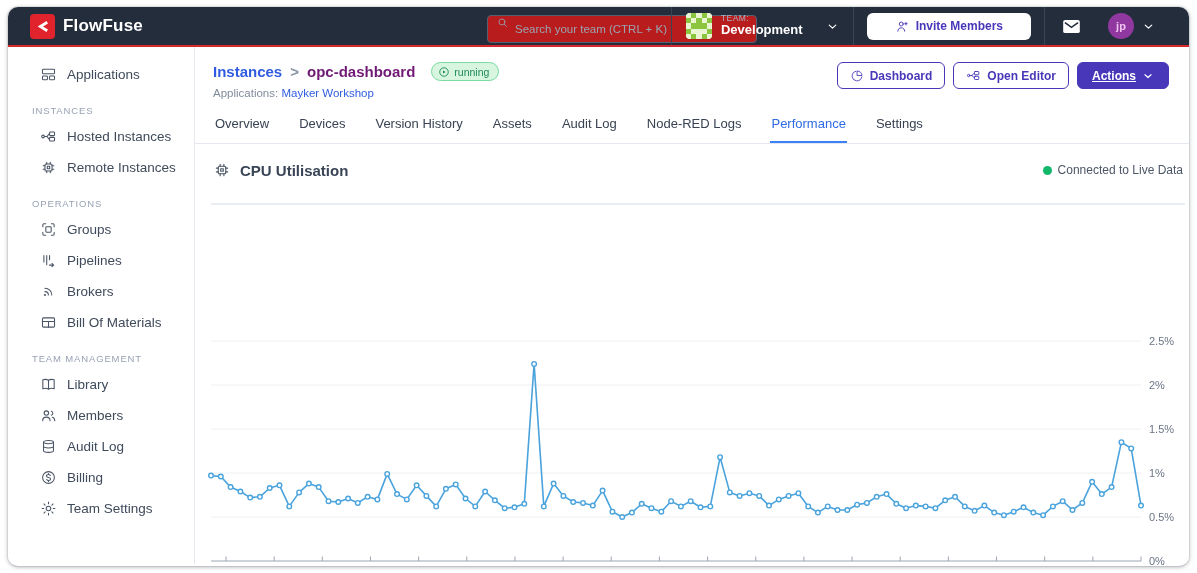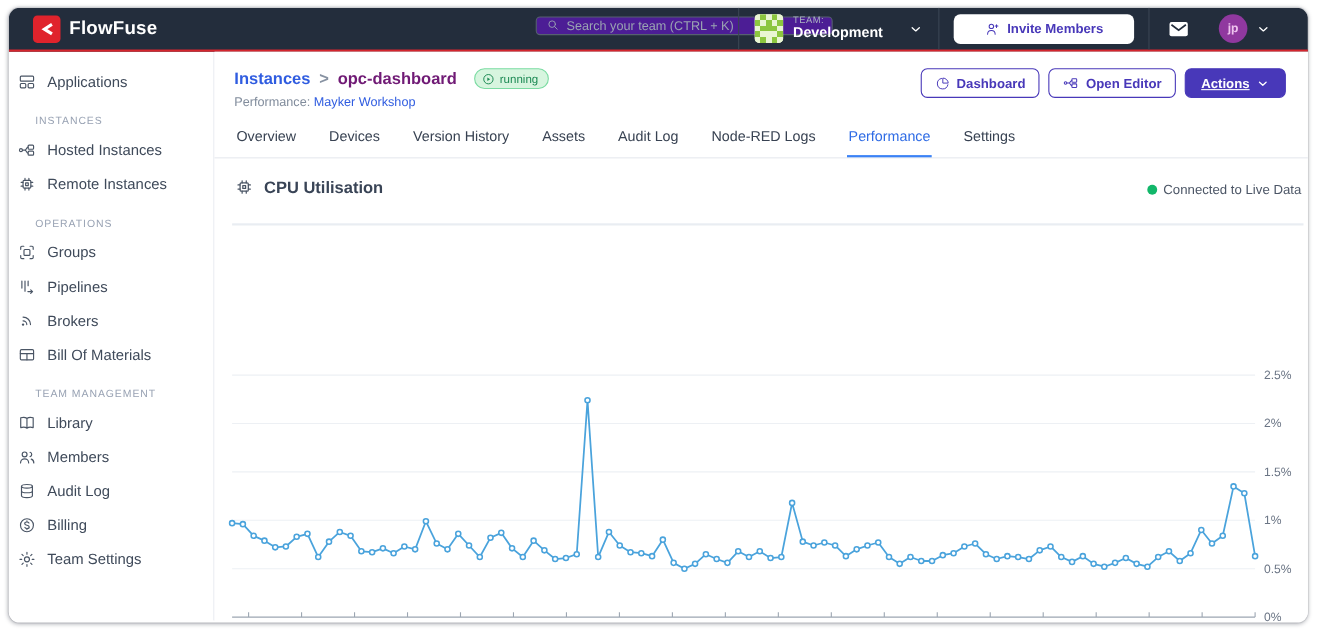--- a/index.html
+++ b/index.html
@@ -5,21 +5,21 @@
   * { margin:0; padding:0; box-sizing:border-box; }
   html,body { width:1197px; height:573px; background:#fff; font-family:"Liberation Sans", sans-serif; overflow:hidden; }
   .window { position:absolute; left:8px; top:7px; width:1181px; height:559px; background:#fff;
             border-radius:10px; overflow:hidden; box-shadow:0 1px 4px rgba(16,24,40,.35), 0 0 0 1px rgba(16,24,40,.06); }
 
   
   .navbar { position:relative; height:40px; background:#232d3c; border-bottom:2px solid #d6262e; display:flex; align-items:center; }
   .brand { display:flex; align-items:center; gap:8px; padding-left:22px; }
   .logo-mark { width:25px; height:25px; border-radius:4px; background:#e0232c; display:flex; align-items:center; justify-content:center; }
   .brand-name { color:#fff; font-size:17px; font-weight:700; letter-spacing:.2px; }
-  .searchbox { position:absolute; left:479px; top:8px; width:270px; height:17px; background:#4c1d95; border:1px solid #566070;
+  .searchbox { position:absolute; left:479px; top:8px; width:270px; height:28px; background:#b91c1c; border:1px solid #566070;
                border-radius:4px; display:flex; padding:0 8px; gap:6px; }
   .searchbox input { flex:1; background:transparent; border:none; outline:none; color:#e5e8ee; font-size:11.5px; font-family:"Liberation Sans",sans-serif;}
   .searchbox input::placeholder { color:#9aa4b2; }
   .nav-right { position:absolute; right:16px; top:0; height:38px; display:flex; align-items:stretch; }
   .nav-sep { width:1px; background:#3a4553; }
   .team-block { display:flex; align-items:center; gap:9px; padding:0 14px; min-width:178px; cursor:pointer; }
   .identicon { width:26px; height:26px; border-radius:4px; overflow:hidden; background:#e9f5d3; }
   .team-text { display:flex; flex-direction:column; line-height:1.15; }
   .team-label { font-size:8.5px; color:#aab3c0; letter-spacing:.05em; }
   .team-name { font-size:13px; color:#fff; font-weight:600; }
@@ -28,21 +28,21 @@
   .invite-btn { display:flex; align-items:center; gap:6px; background:#fff; border:none; border-radius:6px; padding:6px 28px;
                 color:#4838b9; font-size:12px; font-weight:700; cursor:pointer; font-family:"Liberation Sans",sans-serif; }
   .mail-wrap { display:flex; align-items:center; padding:0 16px; cursor:pointer; }
   .user-wrap { display:flex; align-items:center; gap:8px; padding:0 18px 0 10px; cursor:pointer; }
   .avatar { width:26px; height:26px; border-radius:50%; background:#90389f; color:#efc4ef; font-size:11px; font-weight:700;
             display:flex; align-items:center; justify-content:center; }
 
   
   .body-row { display:flex; height:517px; }
   .sidebar { width:187px; border-right:1px solid #e5e8ee; padding-top:12px; background:#fff; flex-shrink:0; }
-  .side-item { display:flex; align-items:center; gap:10px; padding:7px 8px 7px 8px; font-size:13.5px; color:#3f4a5a; cursor:pointer; }
+  .side-item { display:flex; align-items:center; gap:10px; padding:7px 8px 7px 32px; font-size:13.5px; color:#3f4a5a; cursor:pointer; }
   .side-heading { padding:15px 8px 5px 24px; font-size:9.5px; letter-spacing:.09em; color:#98a2b3; }
   .main { flex:1; position:relative; background:#fff; }
 
   
   .page-header { display:flex; justify-content:space-between; align-items:flex-start; padding:15px 20px 0 18px; }
   .breadcrumb { display:flex; align-items:center; gap:8px; font-size:15px; }
   .bc-link { color:#2f5ce0; font-weight:700; text-decoration:none; cursor:pointer; }
   .bc-sep { color:#8792a2; font-weight:600; }
   .bc-current { color:#701a75; font-weight:700; }
   .status-badge { margin-left:8px; display:inline-flex; align-items:center; gap:4px; background:#d7f5df; border:1px solid #7bdba2;
@@ -55,21 +55,21 @@
   .btn-outline { background:#fff; border:1px solid #4838b9; color:#4838b9; }
   .btn-solid { background:#4838b9; border:1px solid #4838b9; color:#fff; padding:5px 14px;text-decoration:underline; }
 
   
   .tabs { display:flex; margin-top:8px; padding-left:19px; border-bottom:1px solid #e5e8ee; }
   .tab { font-size:13px; color:#384252; padding:9px 1px 10px; margin-right:28px; cursor:pointer; border-bottom:2px solid transparent; }
   .tab.active { color:#2e6be5; border-bottom-color:#3b82f6; }
 
   
   .chart-area { position:relative; }
-  .panel-header { display:flex; justify-content:space-between; align-items:flex-end; margin:9px 4px 0 16px;
+  .panel-header { display:flex; justify-content:space-between; align-items:center; margin:9px 4px 0 16px;
                   padding:8px 2px 24px 2px; border-bottom:2px solid #e9edf2; }
   .panel-title { display:flex; align-items:center; gap:9px; font-size:15px; font-weight:700; color:#394456; }
   .live-status { display:flex; align-items:center; gap:6px; font-size:12px; color:#4c5666; }
   .live-dot { width:9px; height:9px; border-radius:50%; background:#12b76a; }
   #main-chart { position:absolute; left:0; top:138px; }
 
   .ic { stroke:#4a5565; fill:none; stroke-width:1.5; stroke-linecap:round; stroke-linejoin:round; }
 </style>
 </head>
 <body>
@@ -252,21 +252,21 @@
             <span class="bc-current">opc-dashboard</span>
             <span class="status-badge">
               <svg width="12" height="12" viewBox="0 0 24 24">
                   <circle cx="12" cy="12" r="8.5" stroke="#1e8a55" stroke-width="1.8" fill="none"></circle>
                   <path d="M10 8.8l5.2 3.2L10 15.2z" fill="#1e8a55"></path>
                 </svg>
               <span>running</span>
             </span>
           </div>
           <div class="app-line">
-            <span>Performance:</span>
+            <span>Applications:</span>
             <span class="app-link">Mayker Workshop</span>
           </div>
         </div>
         <div class="ph-actions">
           <button class="btn btn-outline">
             <svg class="ic" style="stroke:#4838b9" width="14" height="14" viewBox="0 0 24 24">
                 <path d="M10.2 3.9A8.3 8.3 0 1 0 20.1 13.8"></path>
                 <path d="M12.8 3.4a8 8 0 0 1 7.8 7.8h-7.8z"></path>
               </svg>
             <span>Dashboard</span>

